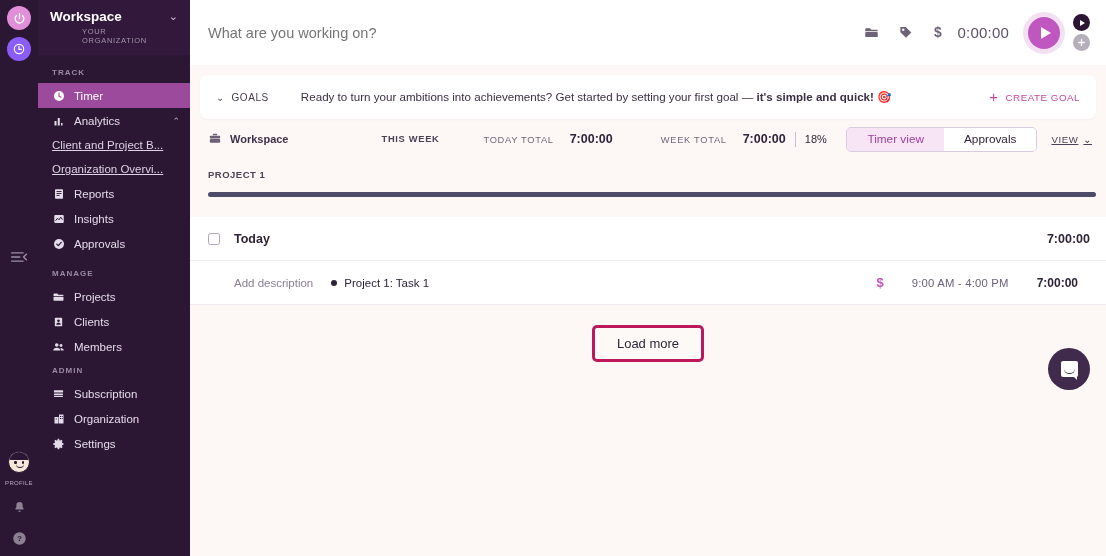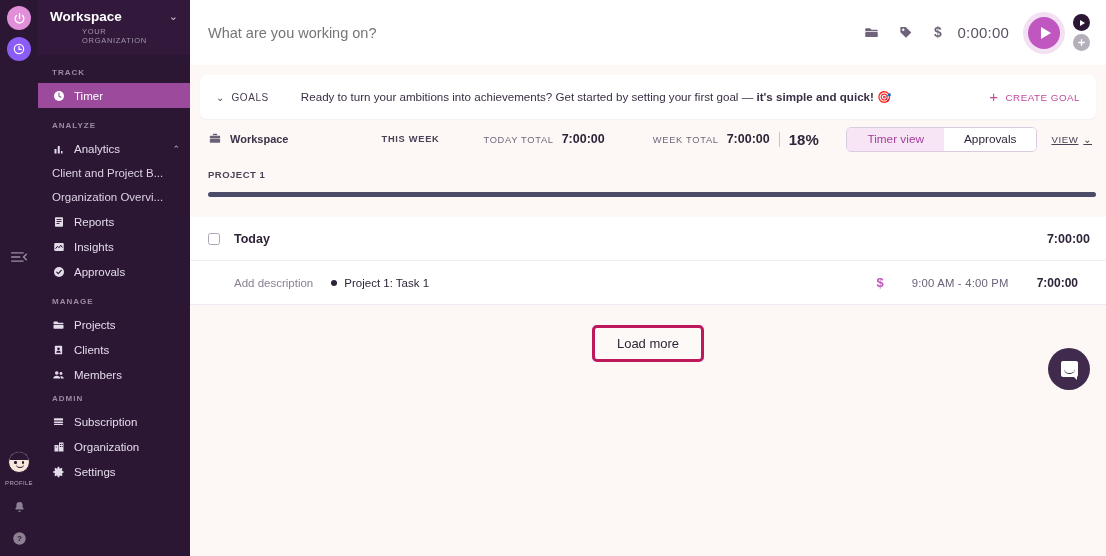--- a/index.html
+++ b/index.html
@@ -53,21 +53,21 @@
   .sec-label { font-size: 8px; color: #9a8ca2; letter-spacing: 1px;
     padding: 13px 0 6px 14px; font-weight: bold; }
   .nav-item { display: flex; align-items: center; gap: 9px;
     padding: 6px 10px 6px 14px; font-size: 11.5px; color: #e4dbe9; cursor: pointer; }
   .nav-item.active { background: #9c4a9c; color: #fff; font-weight: normal; gap: 9px; }
   .nav-ico { width: 13px; height: 13px; display: inline-flex;
     align-items: center; justify-content: center; flex: 0 0 13px; }
   .nav-ico svg { display: block; }
   .nav-chev { margin-left: auto; font-size: 9px; color: #bfaec6; }
   .sub-item { font-size: 11.5px; color: #ddd2e3; padding: 6px 10px 6px 14px; cursor: pointer;
-    white-space: nowrap; overflow: hidden; text-overflow: ellipsis; }
+    white-space: nowrap; overflow: hidden; text-overflow: ellipsis; text-decoration: underline; }
 
   
   .main { flex: 1 1 auto; height: 400px; background: #fdf8f5;
     display: flex; flex-direction: column; position: relative; overflow: hidden; }
 
   .topbar { height: 65px; background: #ffffff; display: flex; align-items: center;
     padding: 0 16px 0 18px; flex: 0 0 65px; }
   .timer-input { flex: 1 1 auto; font-size: 14.5px; color: #6f6477; border: none;
     outline: none; background: transparent; font-family: "Liberation Sans", sans-serif; }
   .topbar-icons { display: flex; align-items: center; gap: 18px; color: #6e6379; }
@@ -97,27 +97,27 @@
   .goals-text b { font-weight: bold; }
   .create-goal { margin-left: auto; display: flex; align-items: center; gap: 7px;
     color: #c4489c; font-size: 9.8px; letter-spacing: .5px; cursor: pointer; }
   .plus { font-size: 15px; line-height: 10px; color: #c4489c; }
 
   .statsbar { height: 40px; display: flex; align-items: center; padding: 0 14px 0 18px; flex: 0 0 40px; }
   .ws-chip { display: flex; align-items: center; gap: 8px; font-size: 11px;
     color: #3d3147; font-weight: bold; cursor: pointer; }
   .this-week { font-size: 9.3px; color: #4c4156; letter-spacing: .7px;
     margin-left: 93px; font-weight: bold; }
-  .stat { display: flex; align-items: baseline; gap: 8px; }
+  .stat { display: flex; align-items: baseline; gap: 16px; }
   .stat .k { font-size: 9.3px; color: #70657b; letter-spacing: .7px; }
   .stat .v { font-size: 12.5px; color: #2f2439; font-weight: bold; }
   .stat.today { margin-left: 44px; }
   .stat.week { margin-left: 48px; }
   .divider-v { width: 1px; height: 15px; background: #c9bfd0; margin: 0 9px; }
-  .pct { font-size: 15px; color: #2f2439; font-weight: bold; }
+  .pct { font-size: 11px; color: #2f2439; font-weight: normal; }
   .toggle { margin-left: auto; display: flex; border: 1px solid #d9cbe0;
     border-radius: 5px; overflow: hidden; height: 25px; }
   .toggle div { padding: 0 20px; display: flex; align-items: center;
     font-size: 11.8px; cursor: pointer; }
   .toggle .on { background: #f7e5f6; color: #a13f9b; }
   .toggle .off { background: #fff; color: #2e2438; }
   .view-menu { margin-left: 14px; font-size: 9.6px; color: #4b4055;
     letter-spacing: .6px; display: flex; align-items: center; gap: 5px; cursor: pointer; text-decoration: underline; }
 
   .project-block { padding: 10px 10px 0 18px; }
@@ -218,21 +218,20 @@
     <div class="nav-item active">
       <span class="nav-ico">
         <svg width="12" height="12" viewBox="0 0 24 24" fill="#fff">
           <circle cx="12" cy="12" r="10"></circle>
           <path d="M12 6v6.4l4 2.2" stroke="#9c4a9c" stroke-width="2.2" fill="none" stroke-linecap="round"></path>
         </svg>
       </span>
       <span>Timer</span>
     </div>
 
-    <div class="sec-label">ANALYZE</div>
     <div class="nav-item">
       <span class="nav-ico">
         <svg width="12" height="12" viewBox="0 0 24 24" fill="#e4dbe9">
           <rect x="3" y="12" width="4" height="9"></rect>
             <rect x="9.5" y="6" width="4" height="15"></rect>
             <rect x="16" y="16" width="3" height="5"></rect>
         </svg>
       </span>
       <span>Analytics</span>
       <span class="nav-chev">⌃</span>

